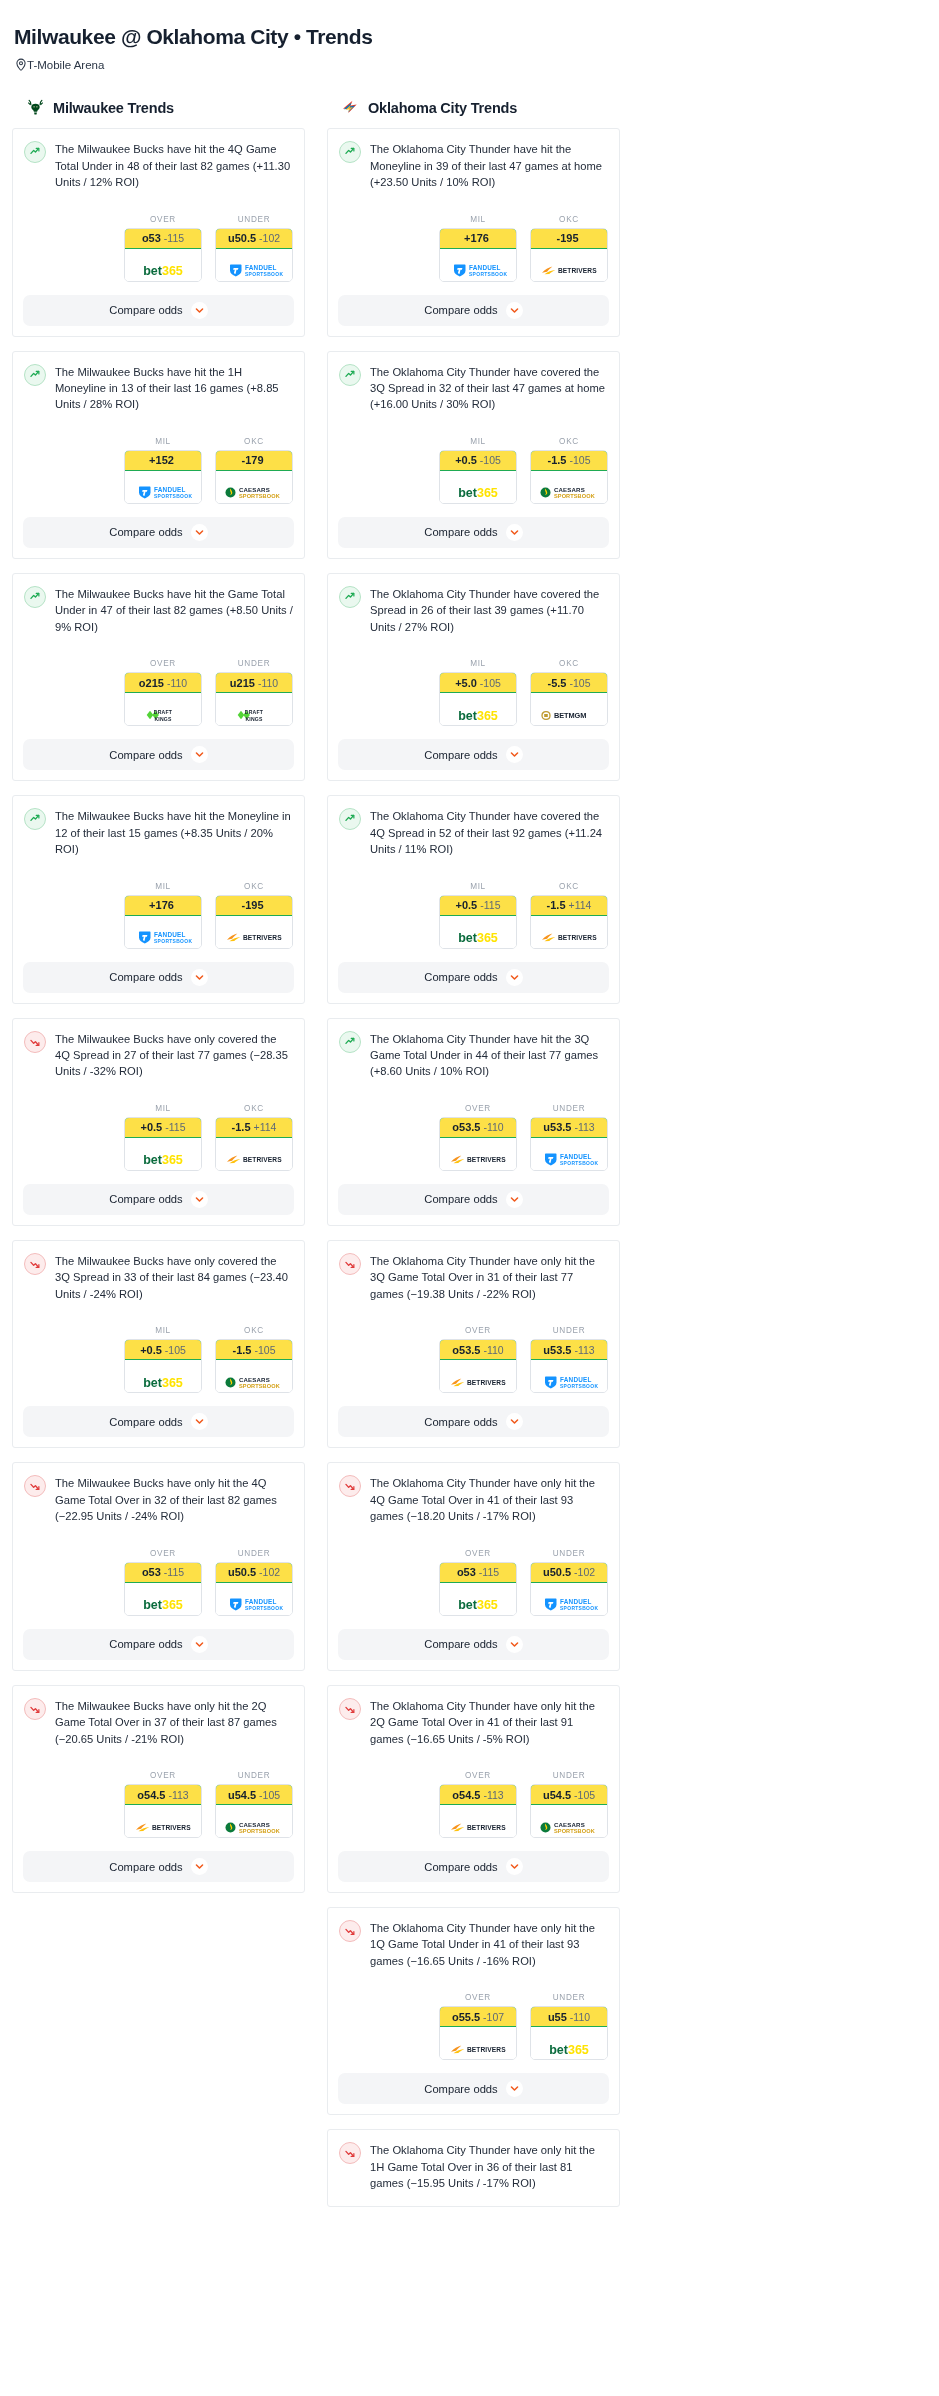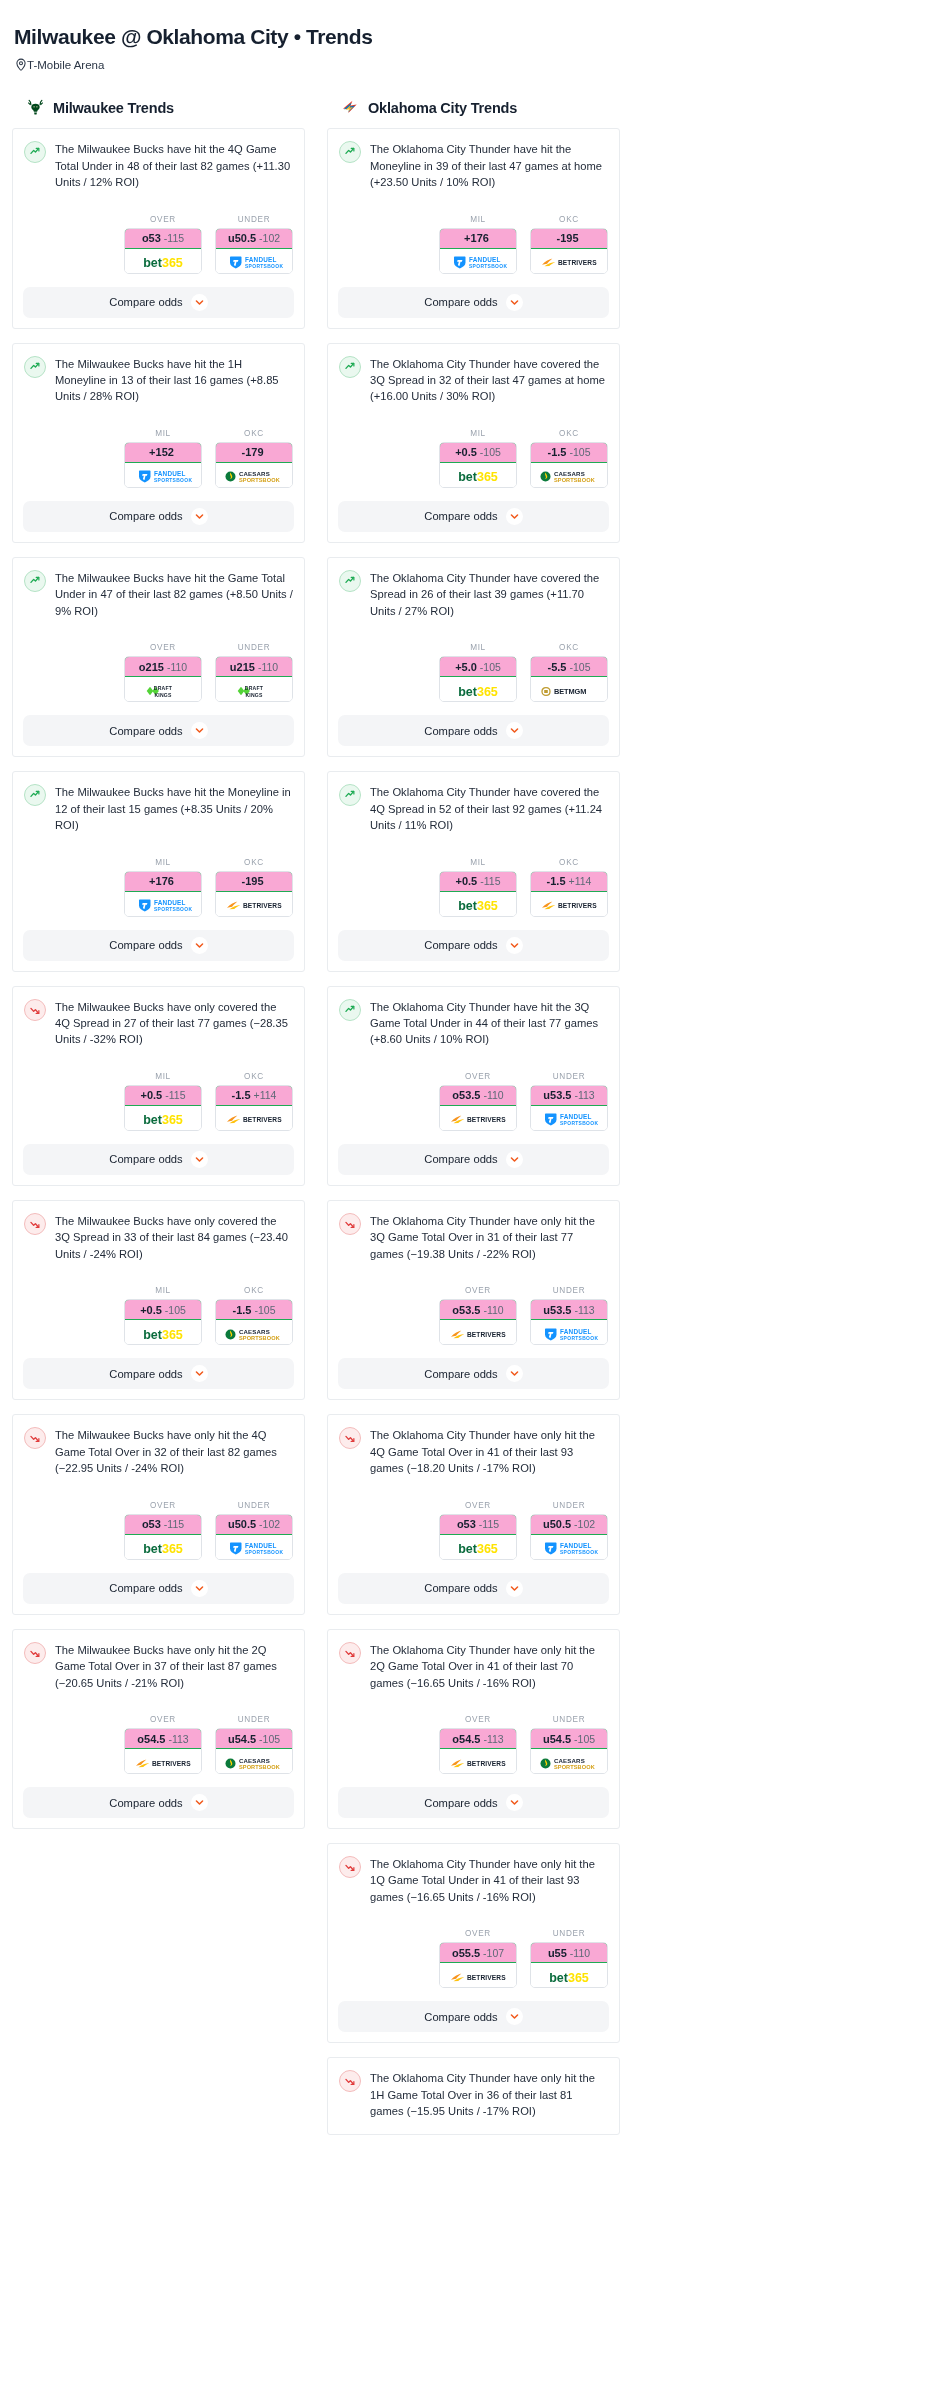--- a/index.html
+++ b/index.html
@@ -89,27 +89,27 @@
   }
   .odds-box {
     border: 1px solid #dfe3e8;
     border-radius: 5px;
     overflow: hidden;
     background: #fff;
   }
   .odds-val {
     border: 1px solid #1fab54;
     border-radius: 5px 5px 0 0;
-    margin: -1px -1px 4px -1px;
+    margin: -1px -1px 12px -1px;
     height: 21px;
     display: flex;
     align-items: center;
     justify-content: center;
     gap: 3px;
-    background: #f9a8d4;
+    background: #fde047;
   }
   .odds-main { font-size: 11px; font-weight: 700; color: #16202f; }
   .odds-juice { font-size: 10.5px; color: #5d6876; }
   .book {
     height: 20px;
     display: flex;
     align-items: center;
     justify-content: center;
     background: #fff;
   }
@@ -991,21 +991,21 @@
       </div>
         </div>
         <div class="card">
       <div class="card-top">
         <span class="trend-icon down">
               <svg width="18" height="18" viewBox="0 0 20 20">
     <path d="M5.5 8.2 8.5 11.5l2-1.9 3.4 4" fill="none" stroke="#e03b3b" stroke-width="1.5" stroke-linecap="round" stroke-linejoin="round"></path>
     <path d="M11.3 13.8h3v-3" fill="none" stroke="#e03b3b" stroke-width="1.35" stroke-linecap="round" stroke-linejoin="round"></path>
   </svg>
             </span>
-        <span class="trend-text">The Oklahoma City Thunder have only hit the 2Q Game Total Over in 41 of their last 70 games (−16.65 Units / -16% ROI)</span>
+        <span class="trend-text">The Oklahoma City Thunder have only hit the 2Q Game Total Over in 41 of their last 91 games (−16.65 Units / -5% ROI)</span>
       </div>
       <div class="odds-wrap">
           <div class="odds-cell">
             <div class="odds-label">OVER</div>
             <div class="odds-box">
               <div class="odds-val">
                 <span class="odds-main">o54.5</span>
                 <span class="odds-juice">-113</span>
               </div>
               <div class="book">

